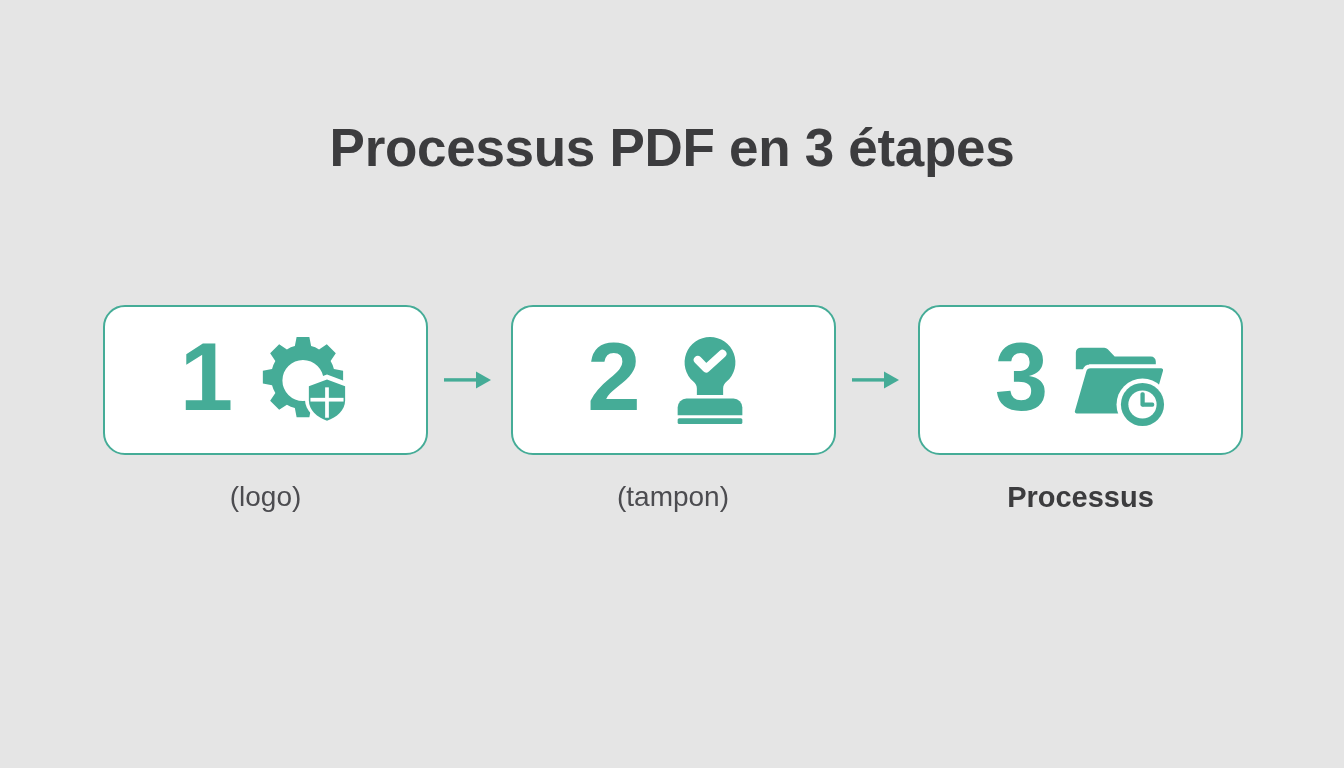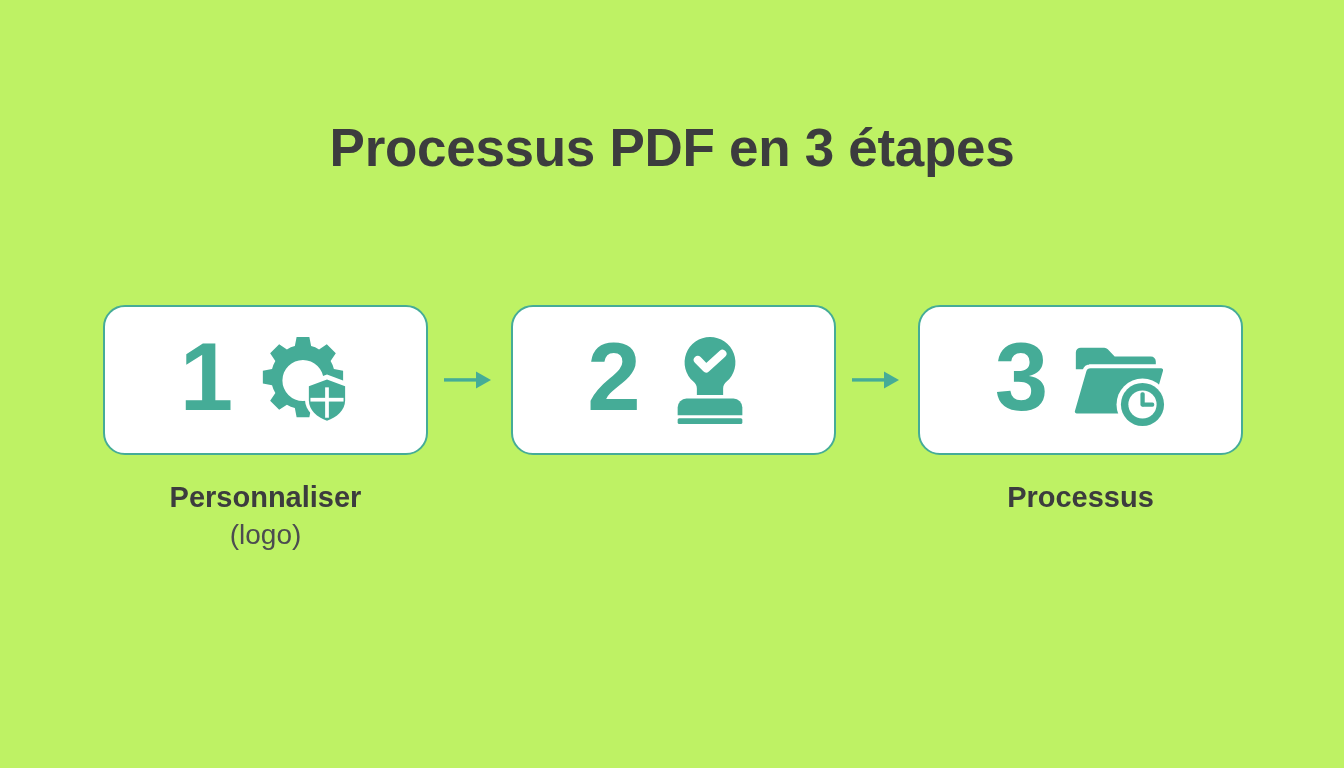--- a/index.html
+++ b/index.html
@@ -11,21 +11,21 @@
     height: 768px;
     background: #fefefe;
     font-family: "Liberation Sans", sans-serif;
     overflow: hidden;
     position: relative;
   }
 
   .slide {
     position: absolute;
     inset: 0;
-    background: #bef264;
+    background: #e5e5e5;
   }
 
   
   .title {
     position: absolute;
     top: 118px;
     left: 0;
     width: 100%;
     text-align: center;
     font-size: 53px;
@@ -137,21 +137,20 @@
 
               <path d="M75.5 49.5 l-18.5 6.9 v14.2 c0 10.6 8.6 17.3 18.5 20.9 c9.9-3.6 18.5-10.3 18.5-20.9 v-14.2 z" fill="#45ac97"></path>
 
               <rect x="73.6" y="57.5" width="3.8" height="31" fill="#ffffff"></rect>
               <rect x="58.6" y="68.2" width="33.8" height="3.8" fill="#ffffff"></rect>
             </g>
           </svg>
         </span>
       </div>
       <div class="labels">
-        <div class="label-main">Personnaliser</div>
         <div class="label-sub">(logo)</div>
       </div>
     </div>
 
     <div class="arrow">
       <span>
         <svg viewBox="0 0 52 26" width="52" height="26" aria-hidden="true">
           <rect x="1" y="11.2" width="36" height="3.4" fill="#45ac97"></rect>
           <path d="M33 4.5 L48 13 L33 21.5 Z" fill="#45ac97"></path>
         </svg>
@@ -170,20 +169,21 @@
               <path d="M26 69 h48 a9 9 0 0 1 9 9 v8 h-66 v-8 a9 9 0 0 1 9-9 z"></path>
 
               <rect x="17" y="89" width="66" height="6" rx="1.6"></rect>
 
               <path d="M37.5 29.5 l8.6 8.8 l16.6-15.1" fill="none" stroke="#ffffff" stroke-width="8.2" stroke-linecap="round" stroke-linejoin="round"></path>
             </g>
           </svg>
         </span>
       </div>
       <div class="labels">
+        <div class="label-sub">(tampon)</div>
       </div>
     </div>
 
     <div class="arrow">
       <span>
         <svg viewBox="0 0 52 26" width="52" height="26" aria-hidden="true">
           <rect x="1" y="11.2" width="36" height="3.4" fill="#45ac97"></rect>
           <path d="M33 4.5 L48 13 L33 21.5 Z" fill="#45ac97"></path>
         </svg>
       </span>

